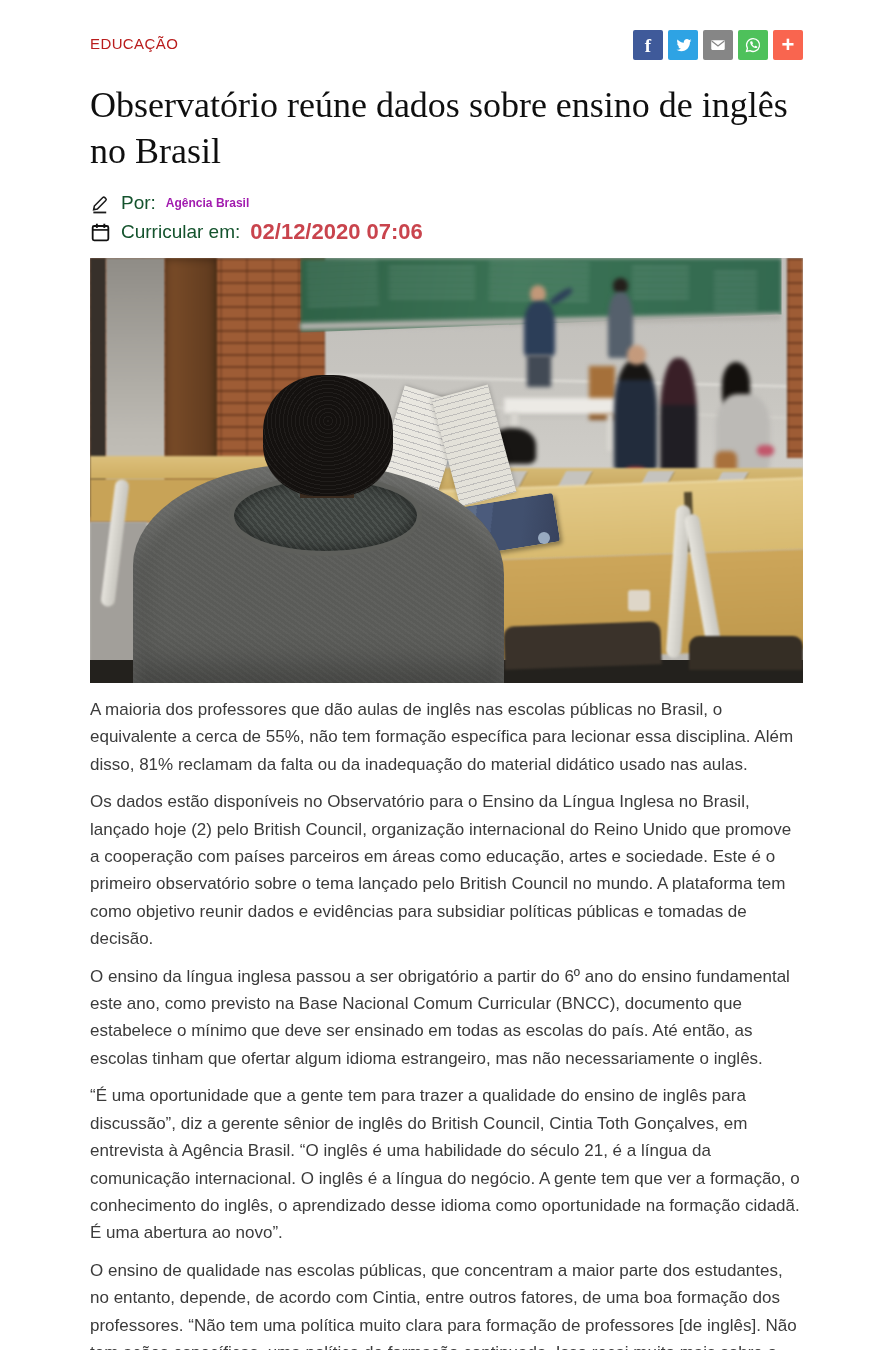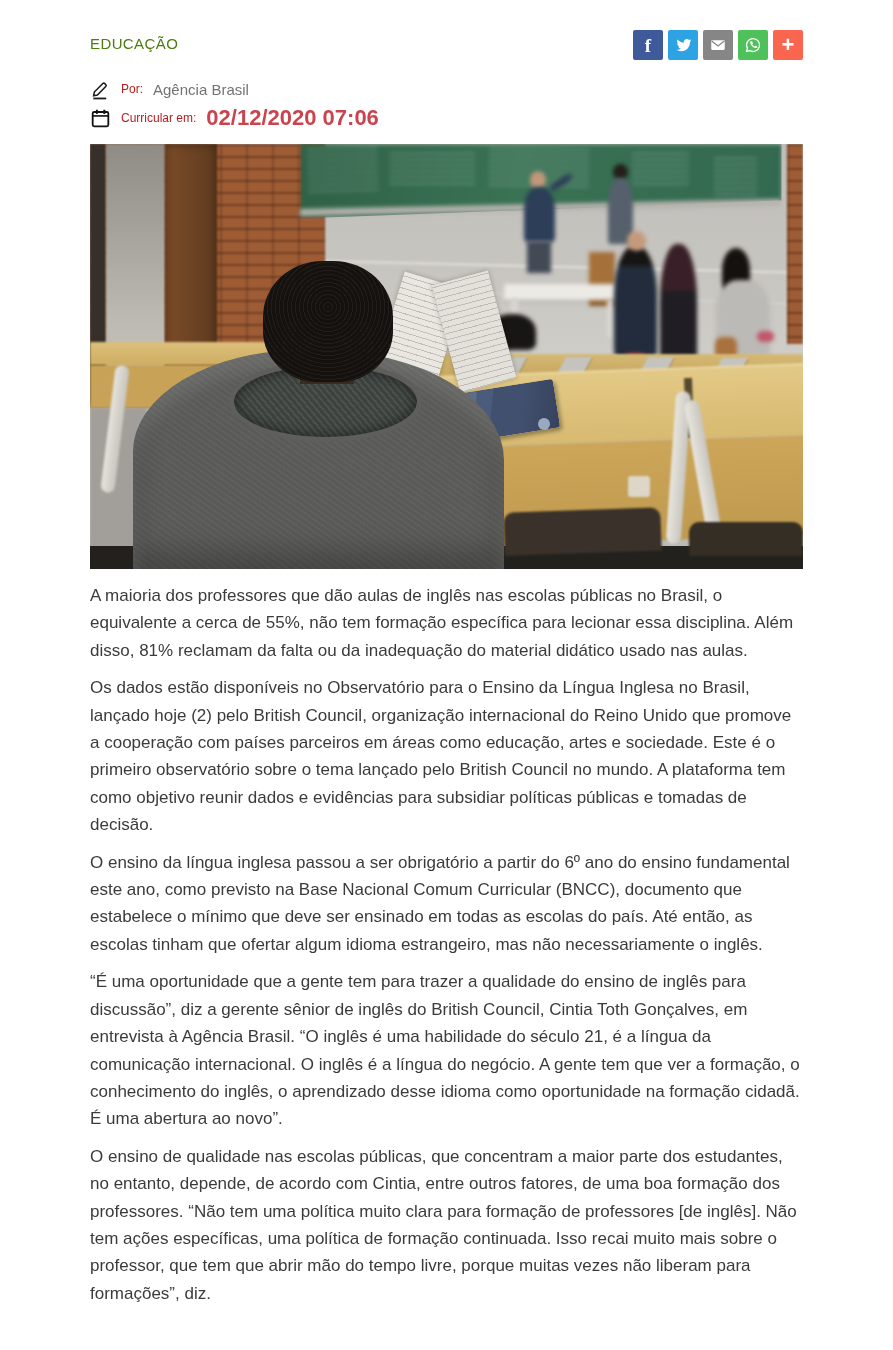--- a/index.html
+++ b/index.html
@@ -2,36 +2,36 @@
 <html><head>
 <meta charset="utf-8">
 <style>
   * { margin:0; padding:0; box-sizing:border-box; }
   html,body { background:#fff; }
   body { width:893px; height:1350px; overflow:hidden; font-family:"Liberation Sans", sans-serif; }
   .content { width:713px; margin:0 auto; padding-top:30px; }
 
   
   .topbar { display:flex; justify-content:space-between; align-items:flex-start; }
-  .category { font-size:15px; letter-spacing:.4px; color:#4d7c0f; padding-top:5px; }
+  .category { font-size:15px; letter-spacing:.4px; color:#b91c1c; padding-top:5px; }
   .share { display:flex; gap:5px; }
   .share-btn { width:30px; height:30px; border-radius:2px; display:flex; align-items:center; justify-content:center; color:#fff; cursor:pointer; text-decoration:none; }
   .share-btn svg { display:block; }
   .share-btn .glyph { font-weight:bold; font-size:19px; line-height:1; font-family:"Liberation Serif", serif; }
   .share-btn .glyph-plus { font-weight:bold; font-size:22px; line-height:1; font-family:"Liberation Sans", sans-serif; }
 
   
   h1.headline { font-family:"Liberation Serif", serif; font-weight:400; font-size:36px; line-height:46px; color:#0f0f0f; margin-top:22px; }
 
   
   .byline { margin-top:18px; }
   .byline-row { display:flex; align-items:center; gap:10px; height:22px; margin-top:7px; }
   .byline-row:first-child { margin-top:0; }
-  .byline-label { font-size:12px; color:#b91c1c; }
-  .byline-author { font-size:15px; font-weight:normal; color:#737373; text-decoration:none; }
+  .byline-label { font-size:19px; color:#14532d; }
+  .byline-author { font-size:12px; font-weight:bold; color:#a21caf; text-decoration:none; }
   .byline-date { font-size:22px; font-weight:bold; color:#c9444d; }
   .byline-icon { width:21px; height:21px; flex:0 0 auto; }
 
   
   figure.photo { position:relative; width:713px; height:425px; margin-top:15px; overflow:hidden; background:#c5c3bf; }
   .photo div { position:absolute; }
   .b2 { filter:blur(2.2px); }
   .b1 { filter:blur(1.1px); }
 
   .ph-wall { inset:0; background:linear-gradient(180deg,#bfbdb9 0%,#c7c5c0 30%,#d0cec9 52%,#c3c1bc 72%,#bab8b3 100%); }
@@ -163,20 +163,21 @@
             <path fill="none" stroke="#fff" stroke-width="1.7" d="M12 3.4a8.6 8.6 0 0 0-7.4 12.9L3.4 20.6l4.5-1.1A8.6 8.6 0 1 0 12 3.4z"></path>
             <path fill="#fff" d="M9.3 7.6c.2-.45.45-.46.66-.47h.56c.2 0 .45.07.6.5l.78 1.87c.1.26.1.5-.07.7l-.54.63c-.17.2-.2.4-.07.66.48.93 1.4 1.87 2.37 2.36.25.13.45.1.64-.08l.6-.56c.2-.18.43-.2.68-.1l1.83.77c.42.18.48.42.48.62v.56c0 .22-.08.5-.5.68-.37.17-1.2.5-2.2.27-1.46-.36-3.1-1.2-4.35-2.46-1.26-1.26-2.1-2.9-2.45-4.35-.25-1.04.1-1.9.18-2.1z"></path>
           </svg>
       </a>
       <a class="share-btn" style="background: rgb(249, 101, 79);">
           <span class="glyph-plus">+</span>
         </a>
     </div>
   </div>
 
+  <h1 class="headline">Observatório reúne dados sobre ensino de inglês no Brasil</h1>
 
   <div class="byline">
     <div class="byline-row">
       <svg class="byline-icon" viewBox="0 0 22 22">
           <path d="M4.6 13.6 L13.4 4.8 a1.5 1.5 0 0 1 2.1 0 l1 1 a1.5 1.5 0 0 1 0 2.1 L7.7 16.7 L3.8 17.6 Z" fill="none" stroke="#1c1c1c" stroke-width="1.6"></path>
           <line x1="3.5" y1="20.4" x2="17" y2="20.4" stroke="#1c1c1c" stroke-width="1.9"></line>
         </svg>
       <span class="byline-label">Por:</span>
       <a class="byline-author">Agência Brasil</a>
     </div>

